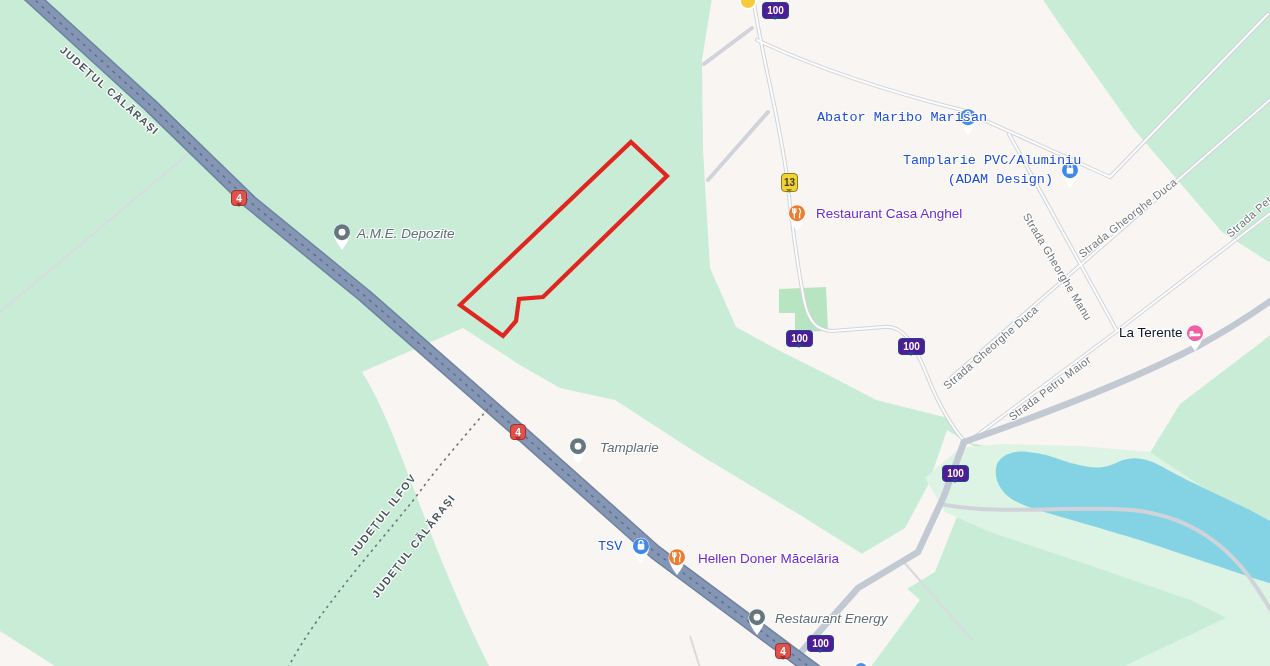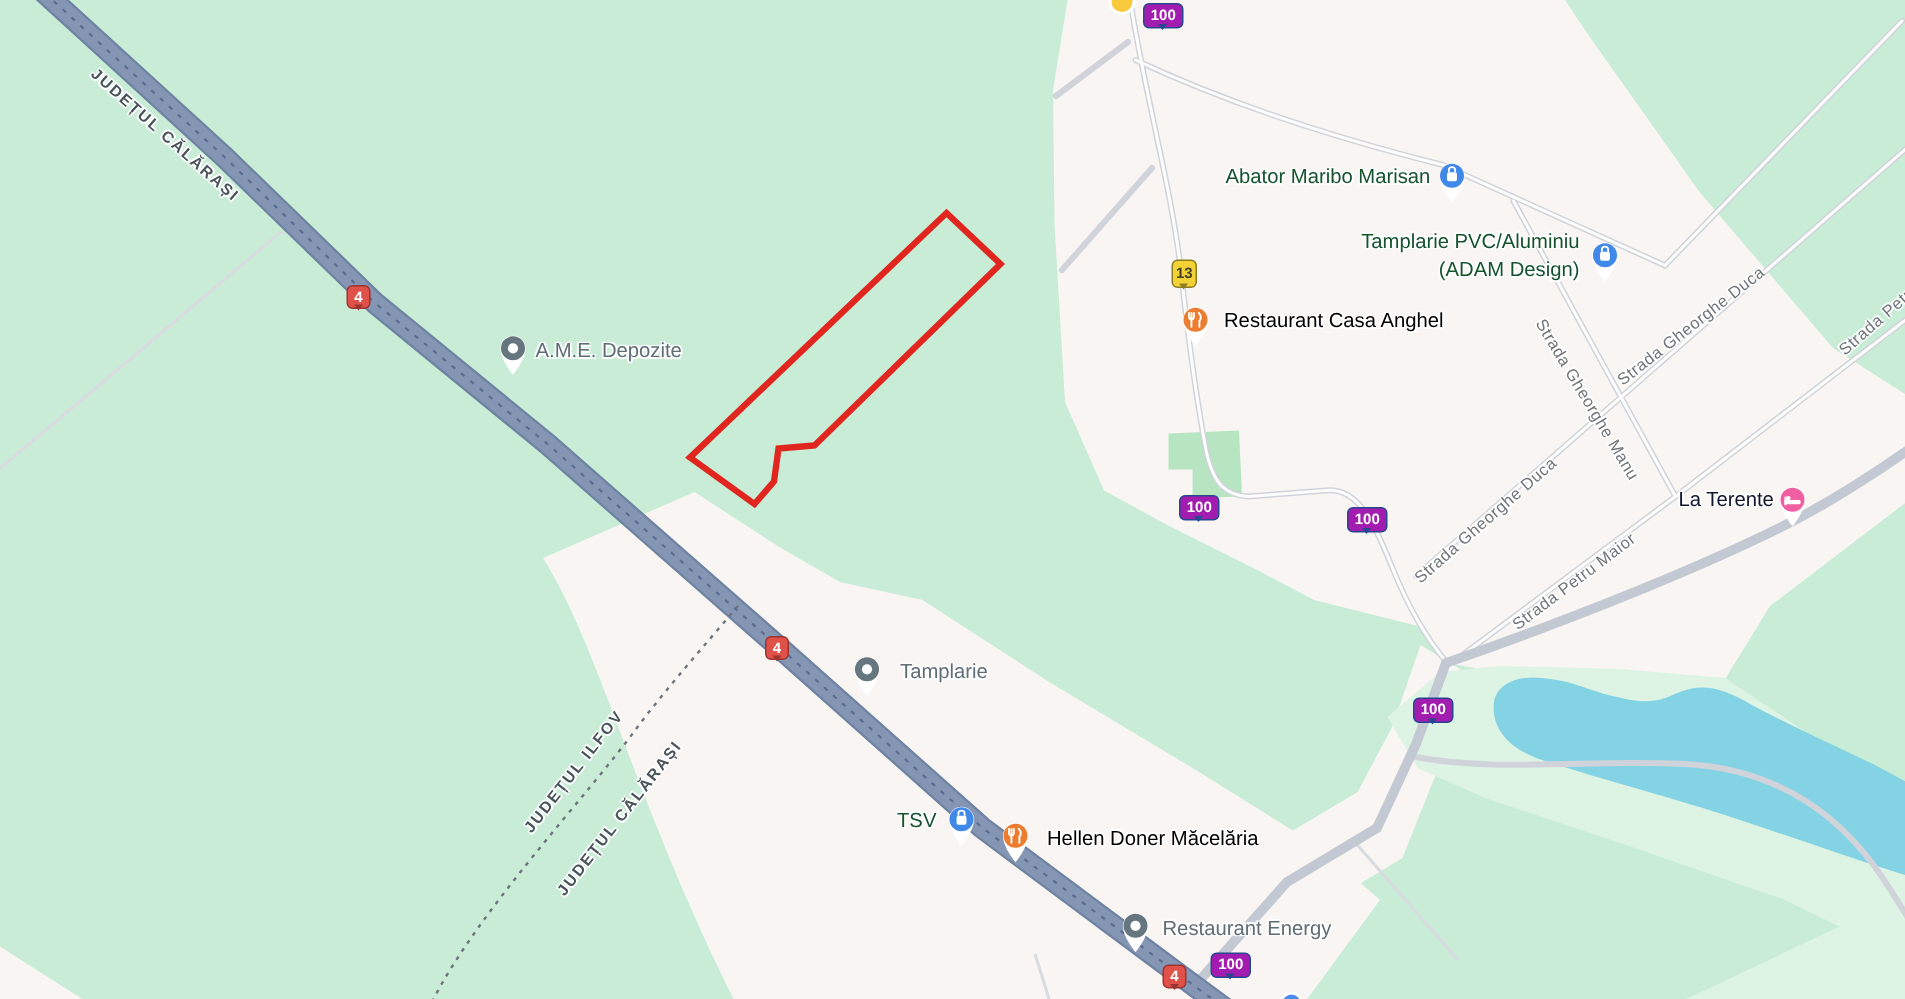--- a/index.html
+++ b/index.html
@@ -5,35 +5,35 @@
   html,body{margin:0;padding:0;}
   body{width:1270px;height:666px;overflow:hidden;position:relative;
        font-family:"Liberation Sans", sans-serif;background:#c8ecd6;}
   #map{position:absolute;left:0;top:0;width:1270px;height:666px;}
   #map svg{display:block;}
 
   
   .lbl{position:absolute;white-space:nowrap;
        text-shadow:-1px -1px 0 #fff,1px -1px 0 #fff,-1px 1px 0 #fff,1px 1px 0 #fff,0 0 3px #fff;}
   .poi-lbl{font-size:13.5px;font-weight:400;}
-  .poi-gray{color:#5f6d75;}
-  .poi-blue{color:#14532d;}
-  .poi-orange{color:#000000;}
+  .poi-gray{color:#5f6d75;font-style:italic;}
+  .poi-blue{color:#1d4ed8;font-family:Liberation Mono, monospace;}
+  .poi-orange{color:#6d28d9;}
   .poi-pink{color:#0f172a;}
   .poi-right{text-align:right;line-height:19px;}
   .street-lbl{font-size:11px;color:#6f757a;letter-spacing:.4px;transform-origin:0 50%;}
   .boundary-lbl{font-size:10.5px;font-weight:700;color:#4a545b;letter-spacing:1.4px;
                 transform-origin:0 50%;}
 
   
   .shield{position:absolute;display:flex;align-items:center;justify-content:center;
           box-sizing:border-box;font-weight:700;z-index:30;}
   .shield::after{content:"";position:absolute;bottom:-4.5px;left:50%;margin-left:-3.5px;
           border:3.5px solid transparent;}
-  .shield-blue{min-width:27px;height:17px;background:#a21caf;border:1.5px solid #26478f;
+  .shield-blue{min-width:27px;height:17px;background:#4c1d95;border:1.5px solid #26478f;
           border-radius:4px;color:#fff;font-size:10px;padding:0 0;}
   .shield-blue::after{border-top:4.5px solid #26478f;}
   .shield-red{width:16px;height:16px;background:#e0514a;border:1.5px solid #9c342f;
           border-radius:4px;color:#fff;font-size:10px;}
   .shield-red::after{border-top:4.5px solid #9c342f;}
   .shield-yellow{width:17px;height:19px;background:#f3d235;border:1.5px solid #8d7d22;
           border-radius:4px;color:#45412a;font-size:10px;}
   .shield-yellow::after{border-top:4.5px solid #8d7d22;}
 
   .pin{position:absolute;width:24px;height:30px;z-index:25;}

